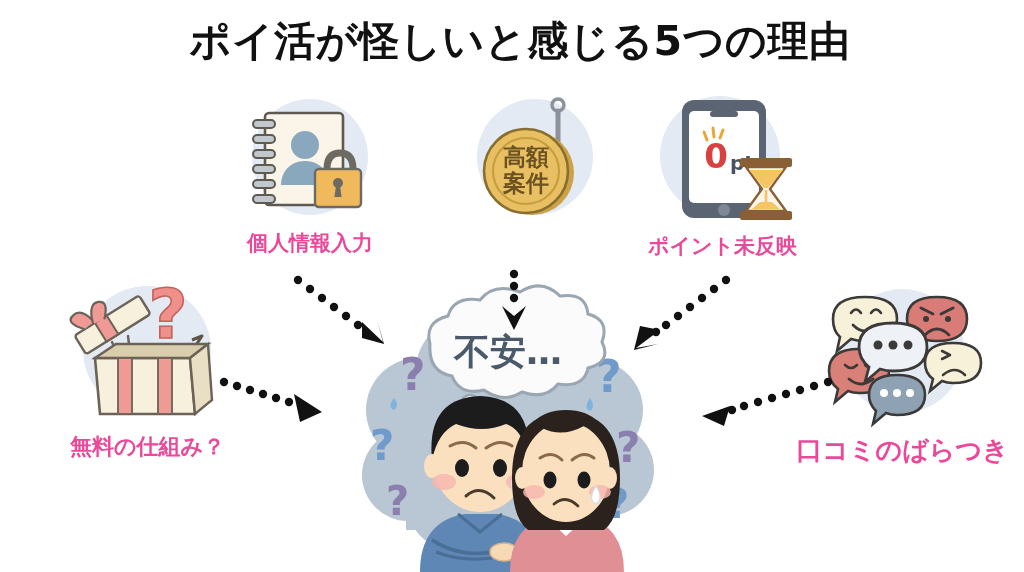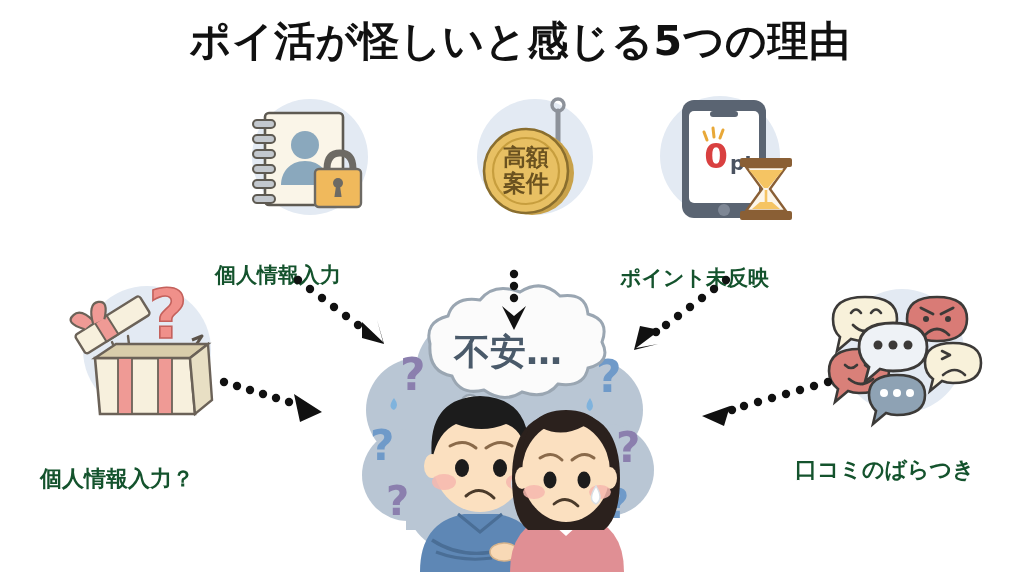--- a/index.html
+++ b/index.html
@@ -18,25 +18,24 @@
     font-size: 41px; font-weight: bold; letter-spacing: 0.5px;
     color: #111111;
     font-family: "DejaVu Sans", "Liberation Sans", sans-serif;
     padding-left: 16px;
   }
 
   
   .node { position: absolute; }
   .node .circle-wrap { position: relative; width: 100%; height: 130px; }
   .caption {
-    position: absolute; width: 100%; text-align: left;
-    font-size: 21px; font-weight: bold; color: #14532d;
+    position: absolute; width: 100%; text-align: center;
+    font-size: 21px; font-weight: bold; color: #ec4899;
     font-family: "DejaVu Sans", "Liberation Sans", sans-serif;
     white-space: nowrap;
-    margin-top: 32px;
   }
 
   
   #node-personal-info { left: 215px; top: 95px; width: 190px; }
   #node-fraud        { left: 440px; top: 95px; width: 190px; }
   #node-points       { left: 620px; top: 92px; width: 205px; }
   #node-free         { left: 40px;  top: 280px; width: 215px; }
   #node-reviews      { left: 795px; top: 285px; width: 215px; }
 
   
@@ -150,21 +149,21 @@
           <path d="M56 34 q6 -20 16 -16 q10 4 -4 18" fill="#ef9a95" stroke="#6b6258" stroke-width="2.2"></path>
         </g>
 
         <path d="M55 78 L150 78 L155 134 L60 134 Z" fill="#f7f0dd" stroke="#6b6258" stroke-width="2.6"></path>
         <path d="M55 78 L76 64 L168 64 L150 78 Z" fill="#d9cdab" stroke="#6b6258" stroke-width="2.4"></path>
         <path d="M150 78 L168 64 L172 120 L155 134 Z" fill="#e8dfc4" stroke="#6b6258" stroke-width="2.4"></path>
         <rect x="78" y="78" width="14" height="56" fill="#ef9a95" stroke="#6b6258" stroke-width="1.8"></rect>
         <rect x="118" y="78" width="14" height="56" fill="#ef9a95" stroke="#6b6258" stroke-width="1.8"></rect>
       </svg>
     </div>
-    <div class="caption" style="top:152px; font-size:22px;">個人情報入力？</div>
+    <div class="caption" style="top:152px; font-size:22px;">無料の仕組み？</div>
   </div>
 
   <div class="node" id="node-reviews">
     <div class="circle-wrap" style="height:145px;">
       <svg width="215" height="145" viewBox="0 0 215 145">
         <circle cx="107" cy="66" r="62" fill="#e3eaf3"></circle>
 
         <g>
           <path d="M38 34 q0 -22 32 -22 q32 0 32 22 q0 22 -32 22 q-8 0 -14 -2 l-14 12 l3 -14 q-7 -6 -7 -18 Z" fill="#f8f1da" stroke="#3c3a38" stroke-width="2.6"></path>
           <path d="M56 28 q5 -7 10 0" fill="none" stroke="#3c3a38" stroke-width="2.6" stroke-linecap="round"></path>
@@ -202,21 +201,21 @@
         </g>
 
         <g>
           <path d="M64 62 q0 -24 34 -24 q34 0 34 24 q0 24 -34 24 q-7 0 -13 -2 l-15 13 l4 -15 q-10 -8 -10 -20 Z" fill="#eef2f6" stroke="#3c3a38" stroke-width="2.8"></path>
           <circle cx="83" cy="60" r="4.5" fill="#3c3a38"></circle>
           <circle cx="98" cy="60" r="4.5" fill="#3c3a38"></circle>
           <circle cx="113" cy="60" r="4.5" fill="#3c3a38"></circle>
         </g>
       </svg>
     </div>
-    <div class="caption" style="top:138px; font-size:22px;">口コミのばらつき</div>
+    <div class="caption" style="top:148px; font-size:26px;">口コミのばらつき</div>
   </div>
 
   <div id="center-illustration">
     <svg width="300" height="272" viewBox="0 0 300 272">
 
       <g fill="#b9c6d4">
         <circle cx="60" cy="110" r="52"></circle>
         <circle cx="110" cy="70" r="52"></circle>
         <circle cx="180" cy="66" r="52"></circle>
         <circle cx="235" cy="110" r="50"></circle>

